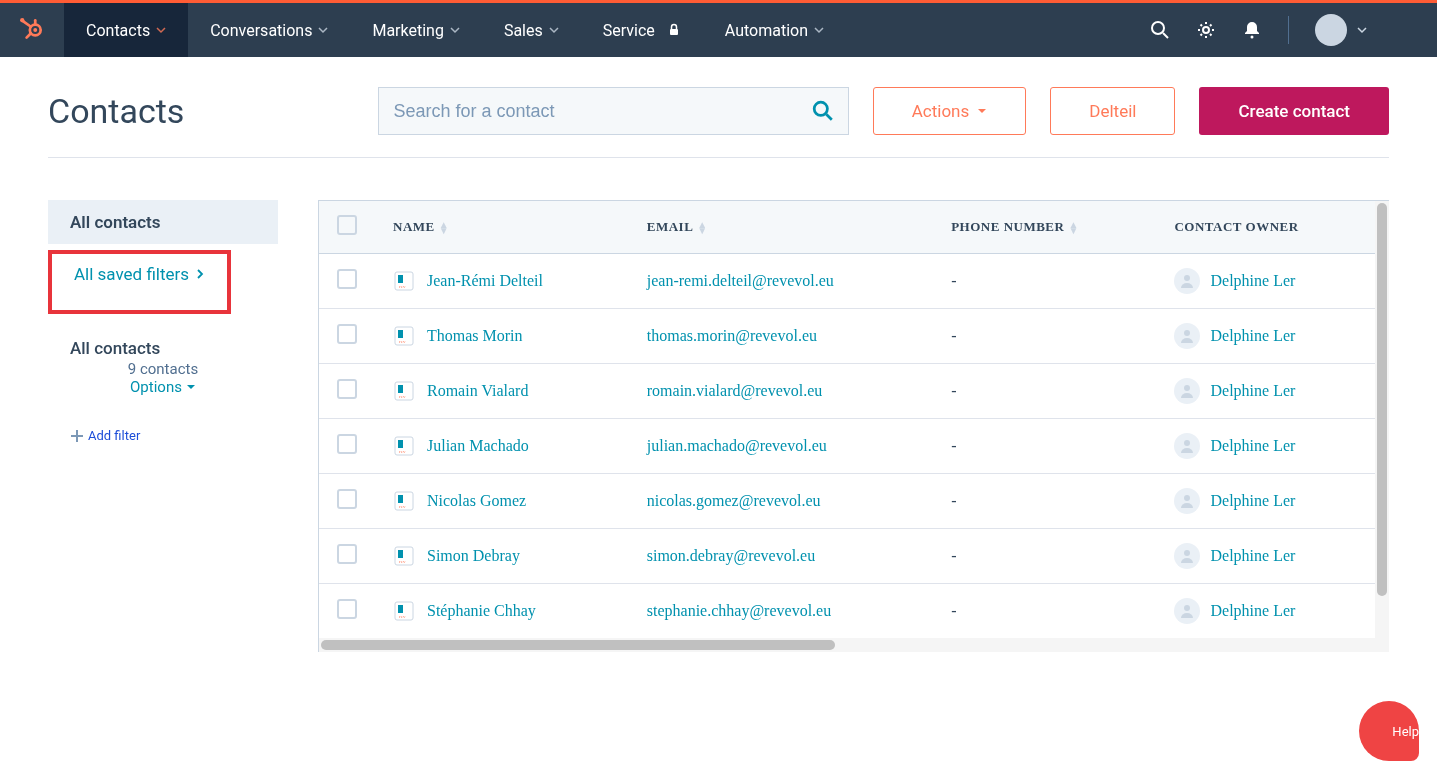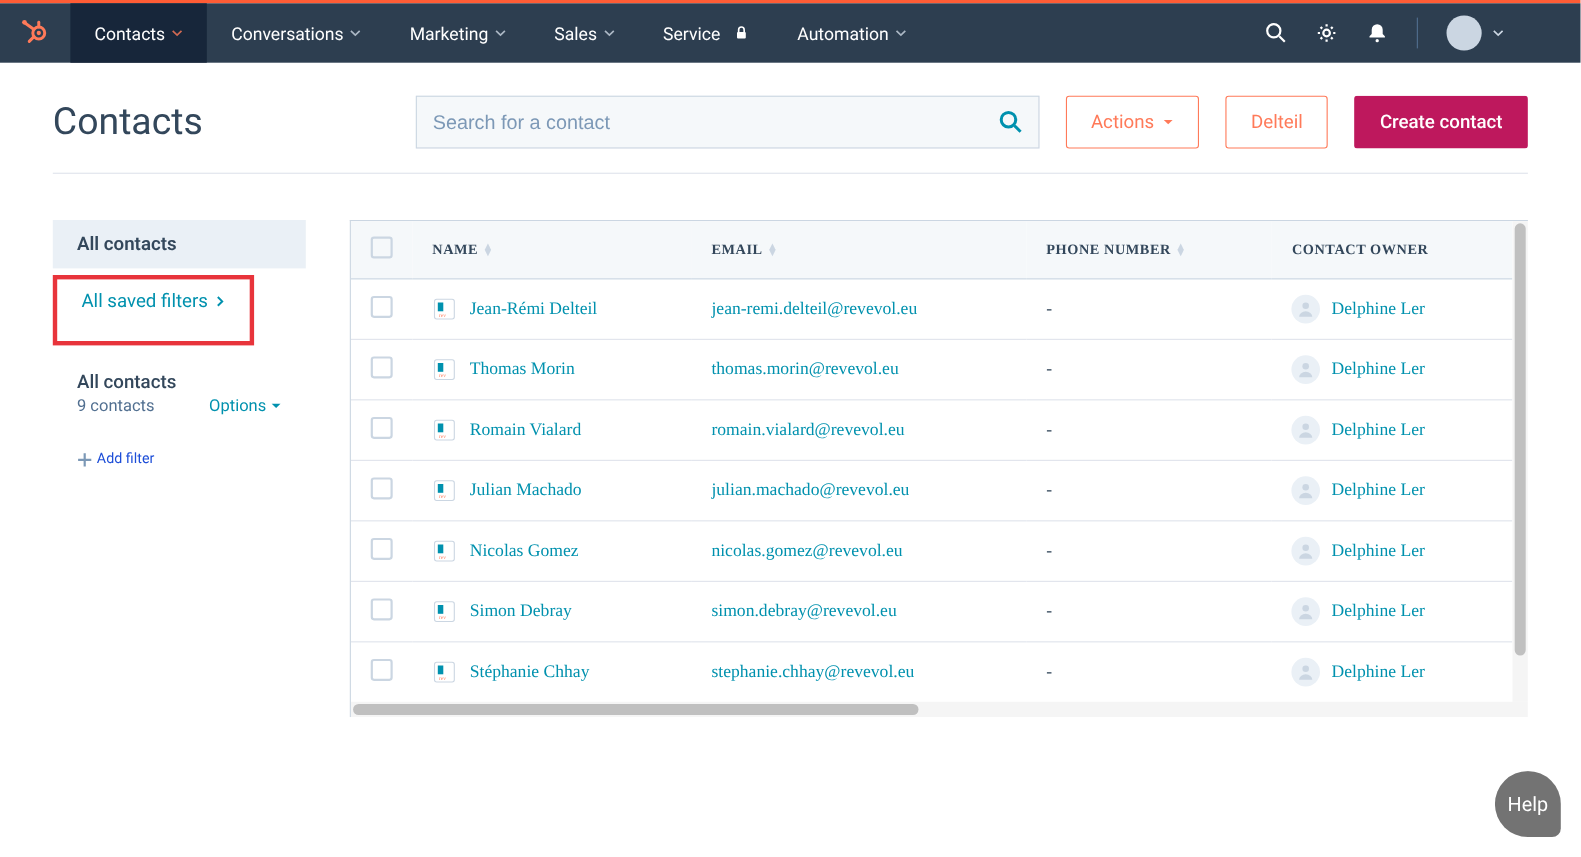--- a/index.html
+++ b/index.html
@@ -16,52 +16,52 @@
   .nav-icon { color: #fff; cursor: pointer; display:flex; align-items:center; }
   .avatar-circle { width: 32px; height: 32px; border-radius: 50%; background: #cbd6e2; display:inline-block; }
   .nav-divider { width:1px; height:28px; background:#516f90; }
   .page { padding: 30px 48px 0 48px; }
   .page-header { display: flex; align-items: center; gap: 24px; padding-bottom: 22px; border-bottom: 1px solid #dfe3eb; }
   .page-title { font-size: 34px; font-weight: 400; color: #33475b; }
   .search-wrap { flex: 1; margin-left: 170px; display:flex; align-items:center; border:1px solid #cbd6e2; background:#f5f8fa; height:48px; padding: 0 14px; position:relative; }
   .search-wrap input { flex:1; border:none; background:transparent; font-size:18px; color:#33475b; outline:none; }
   .search-wrap input::placeholder { color: #7c98b6; }
   .search-icon { color:#0091ae; }
-  .btn { height:48px; padding: 0 22px; font-size:17px; display:inline-flex; align-items:center; justify-content:center; border-radius:3px; cursor:pointer; border:1px solid transparent; }
+  .btn { height:48px; padding: 0 38px; font-size:17px; display:inline-flex; align-items:center; justify-content:center; border-radius:3px; cursor:pointer; border:1px solid transparent; }
   .btn-outline { background:#fff; border:1px solid #ff7a59; color:#ff7a59; }
   .btn-primary { background:#be185d; color:#fff; font-weight:500; }
   .btn .caret-down { margin-left:8px; }
   .content { display:flex; margin-top: 42px; gap: 40px; }
   .sidebar { width: 230px; flex-shrink:0; padding-left: 0; }
   .side-item { padding: 12px 22px; font-size: 17px; display:flex; align-items:center; gap:6px; cursor:pointer; }
   .side-item.active { background: #eaf0f6; font-weight:600; color:#33475b; }
   .side-item.link { color:#0091ae; }
   .highlight-box { border: 4px solid #e8343b; display:inline-block; }
   .side-sub { padding: 10px 22px 0 22px; }
   .side-sub .sub-title { font-size:17px; font-weight:500; color:#33475b; margin-bottom:2px; }
-  .side-sub .sub-row { display:flex; align-items:center; justify-content:space-between; font-size:15px; }
+  .side-sub .sub-row { display:flex; align-items:center; justify-content:space-between; font-size:15px;flex-direction:column; }
   .side-sub .sub-count { color:#516f90; }
   .options-link { color:#0091ae; display:flex; align-items:center; gap:4px; cursor:pointer; }
   .add-filter { display:flex; align-items:center; gap:4px; padding: 14px 22px; color:#1d4ed8; font-size:13px; cursor:pointer; }
   .table-wrap { flex:1; border-top:1px solid #cbd6e2; border-left:1px solid #cbd6e2; overflow:hidden; position:relative; }
   table { width: 100%; border-collapse: collapse; }
   thead th { background:#f5f8fa; text-align:left; font-size:13px; letter-spacing:0.5px; color:#33475b; font-weight:600; padding: 14px 18px; border-bottom:1px solid #cbd6e2; text-transform:uppercase; }
   thead th .sort { color:#cbd6e2; margin-left:4px; font-size:10px; display:inline-flex; flex-direction:column; line-height:6px; vertical-align:middle; }
   tbody td { padding: 14px 18px; border-bottom:1px solid #dfe3eb; font-size:16px; vertical-align:middle; }
   .checkbox { width:20px; height:20px; border:2px solid #cbd6e2; border-radius:3px; display:inline-block; cursor:pointer; }
   .name-cell { display:flex; align-items:center; gap:12px; }
   .contact-icon { width:22px; height:22px; display:flex; align-items:center; justify-content:center; flex-shrink:0; }
   .name-link, .email-link, .owner-link { color:#0091ae; cursor:pointer; }
   .owner-cell { display:flex; align-items:center; gap:10px; white-space:nowrap; }
   .owner-avatar { width:26px; height:26px; border-radius:50%; background:#eaf0f6; display:flex; align-items:center; justify-content:center; flex-shrink:0; }
   .scrollbar-h { position:absolute; bottom:0; left:0; right:0; height:14px; background:#f5f5f5; }
   .scrollbar-h .thumb { position:absolute; left:2px; top:2px; height:10px; width:48%; background:#c0c0c0; border-radius:5px; }
   .scrollbar-v { position:absolute; top:0; right:0; bottom:14px; width:14px; background:#f5f5f5; }
   .scrollbar-v .thumb { position:absolute; left:2px; top:2px; width:10px; height:90%; background:#c0c0c0; border-radius:5px; }
-  .help-btn { position:fixed; right:18px; bottom:18px; background:#737373; color:#fff; width:60px; height:60px; border-radius:50% 50% 8px 50%; display:flex; align-items:center; justify-content:center; font-size:18px; cursor:pointer; }
+  .help-btn { position:fixed; right:18px; bottom:18px; background:#ef4444; color:#fff; width:60px; height:60px; border-radius:50% 50% 8px 50%; display:flex; align-items:center; justify-content:flex-end; font-size:13px; cursor:pointer; }
   .lock-icon { margin-left:6px; }
   th.chk-col, td.chk-col { width:56px; text-align:center; }
   tbody tr:last-child td { border-bottom:none; }
   .table-inner { overflow:hidden; margin-right:14px; margin-bottom:14px;font-family:Liberation Serif, serif; }
 </style>
 </head>
 <body>
 
 <div class="orange-strip"></div>
 

